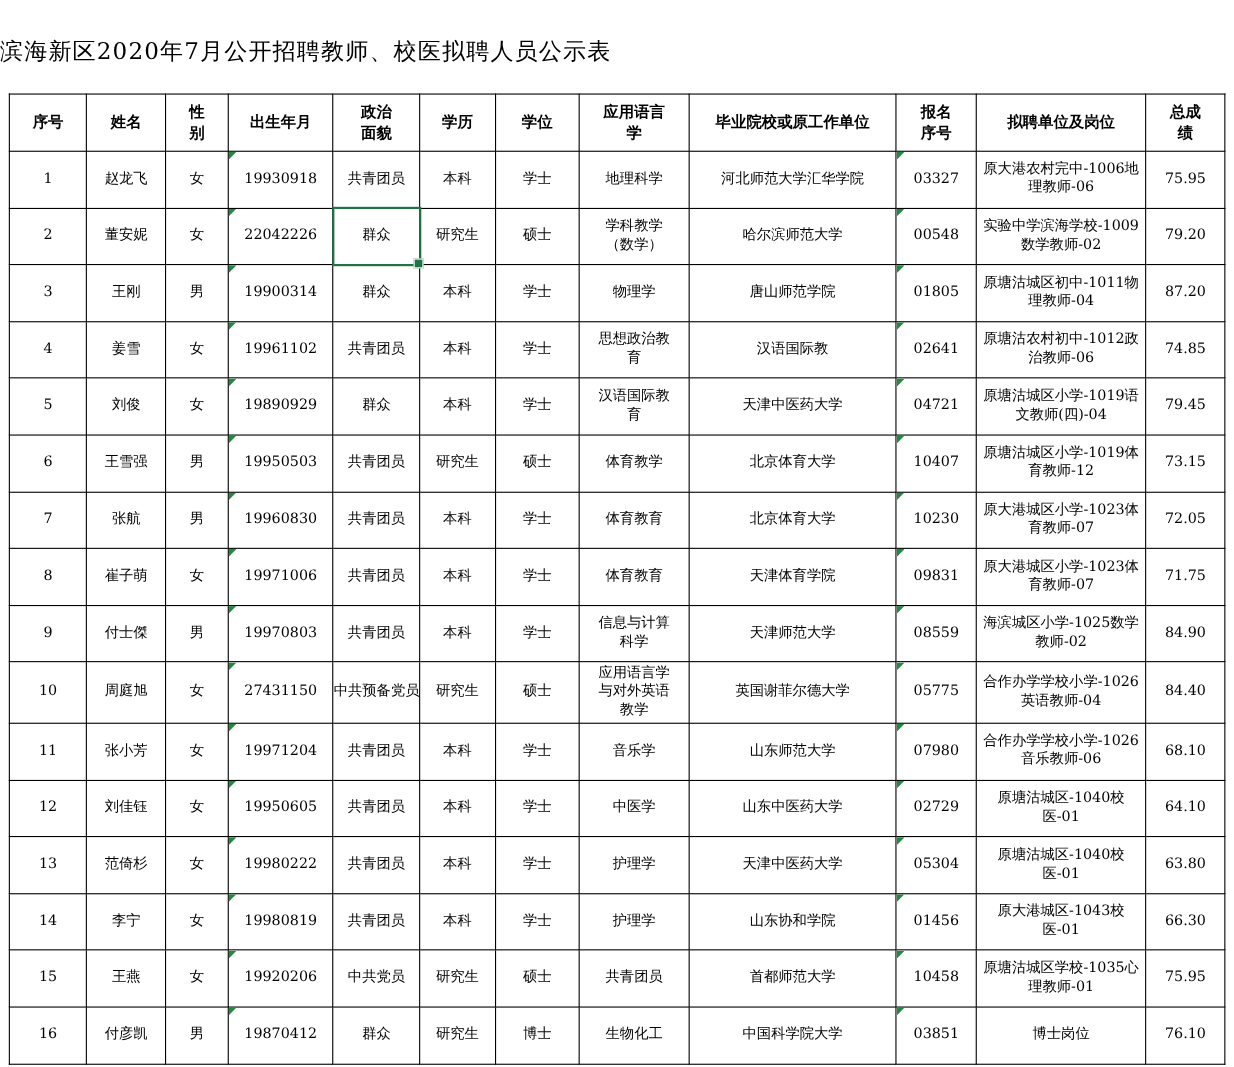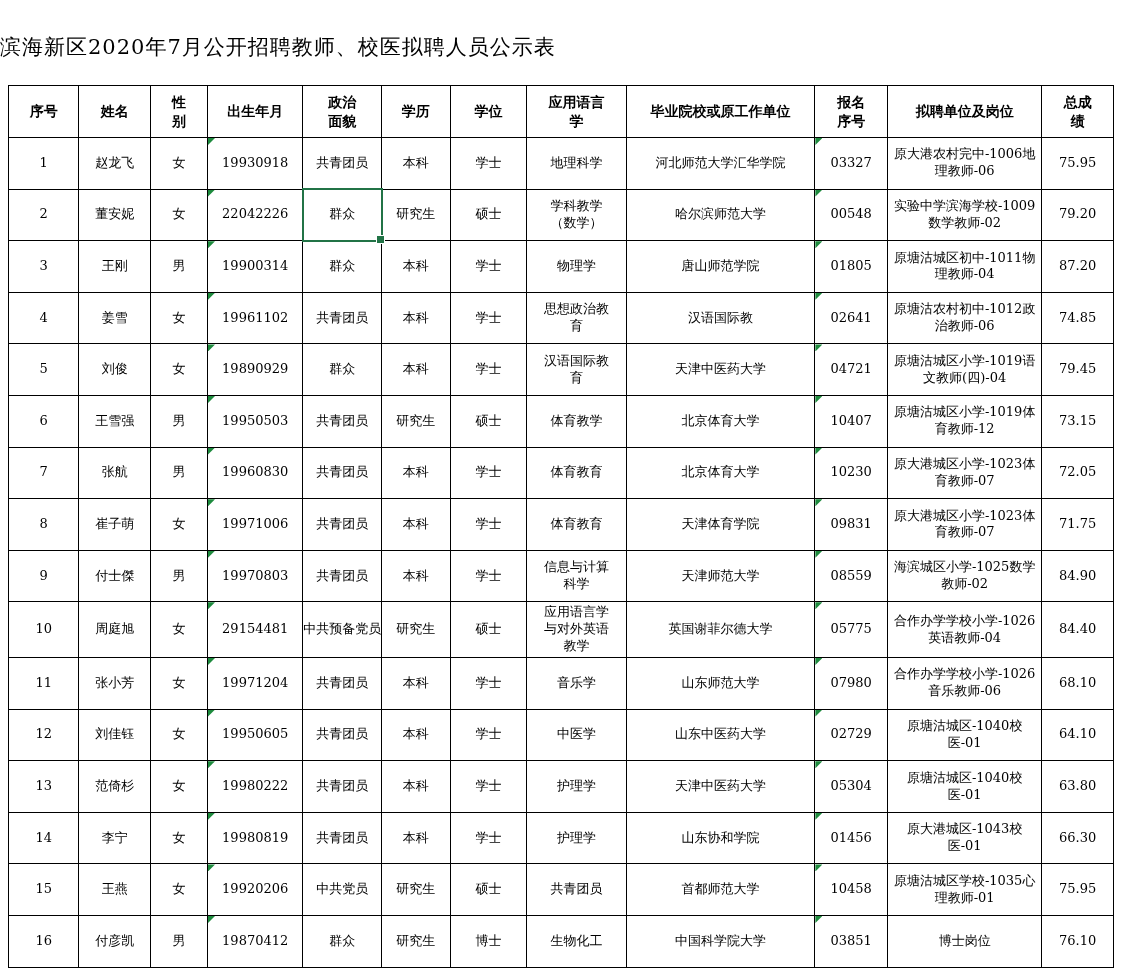--- a/index.html
+++ b/index.html
@@ -256,21 +256,21 @@
           <td class="c8"><span class="val">天津师范大学</span></td>
           <td class="c9"><span class="val">08559</span><span class="flag"></span></td>
           <td class="c10"><span class="val">海滨城区小学-1025数学
 教师-02</span></td>
           <td class="c11"><span class="val">84.90</span></td>
         </tr>
         <tr>
           <td class="c0"><span class="val">10</span></td>
           <td class="c1"><span class="val">周庭旭</span></td>
           <td class="c2"><span class="val">女</span></td>
-          <td class="c3"><span class="val">29154481</span><span class="flag"></span></td>
+          <td class="c3"><span class="val">27431150</span><span class="flag"></span></td>
           <td class="c4 clip"><span class="val">中共预备党员</span></td>
           <td class="c5"><span class="val">研究生</span></td>
           <td class="c6"><span class="val">硕士</span></td>
           <td class="c7"><span class="val">应用语言学
 与对外英语
 教学</span></td>
           <td class="c8"><span class="val">英国谢菲尔德大学</span></td>
           <td class="c9"><span class="val">05775</span><span class="flag"></span></td>
           <td class="c10"><span class="val">合作办学学校小学-1026
 英语教师-04</span></td>

